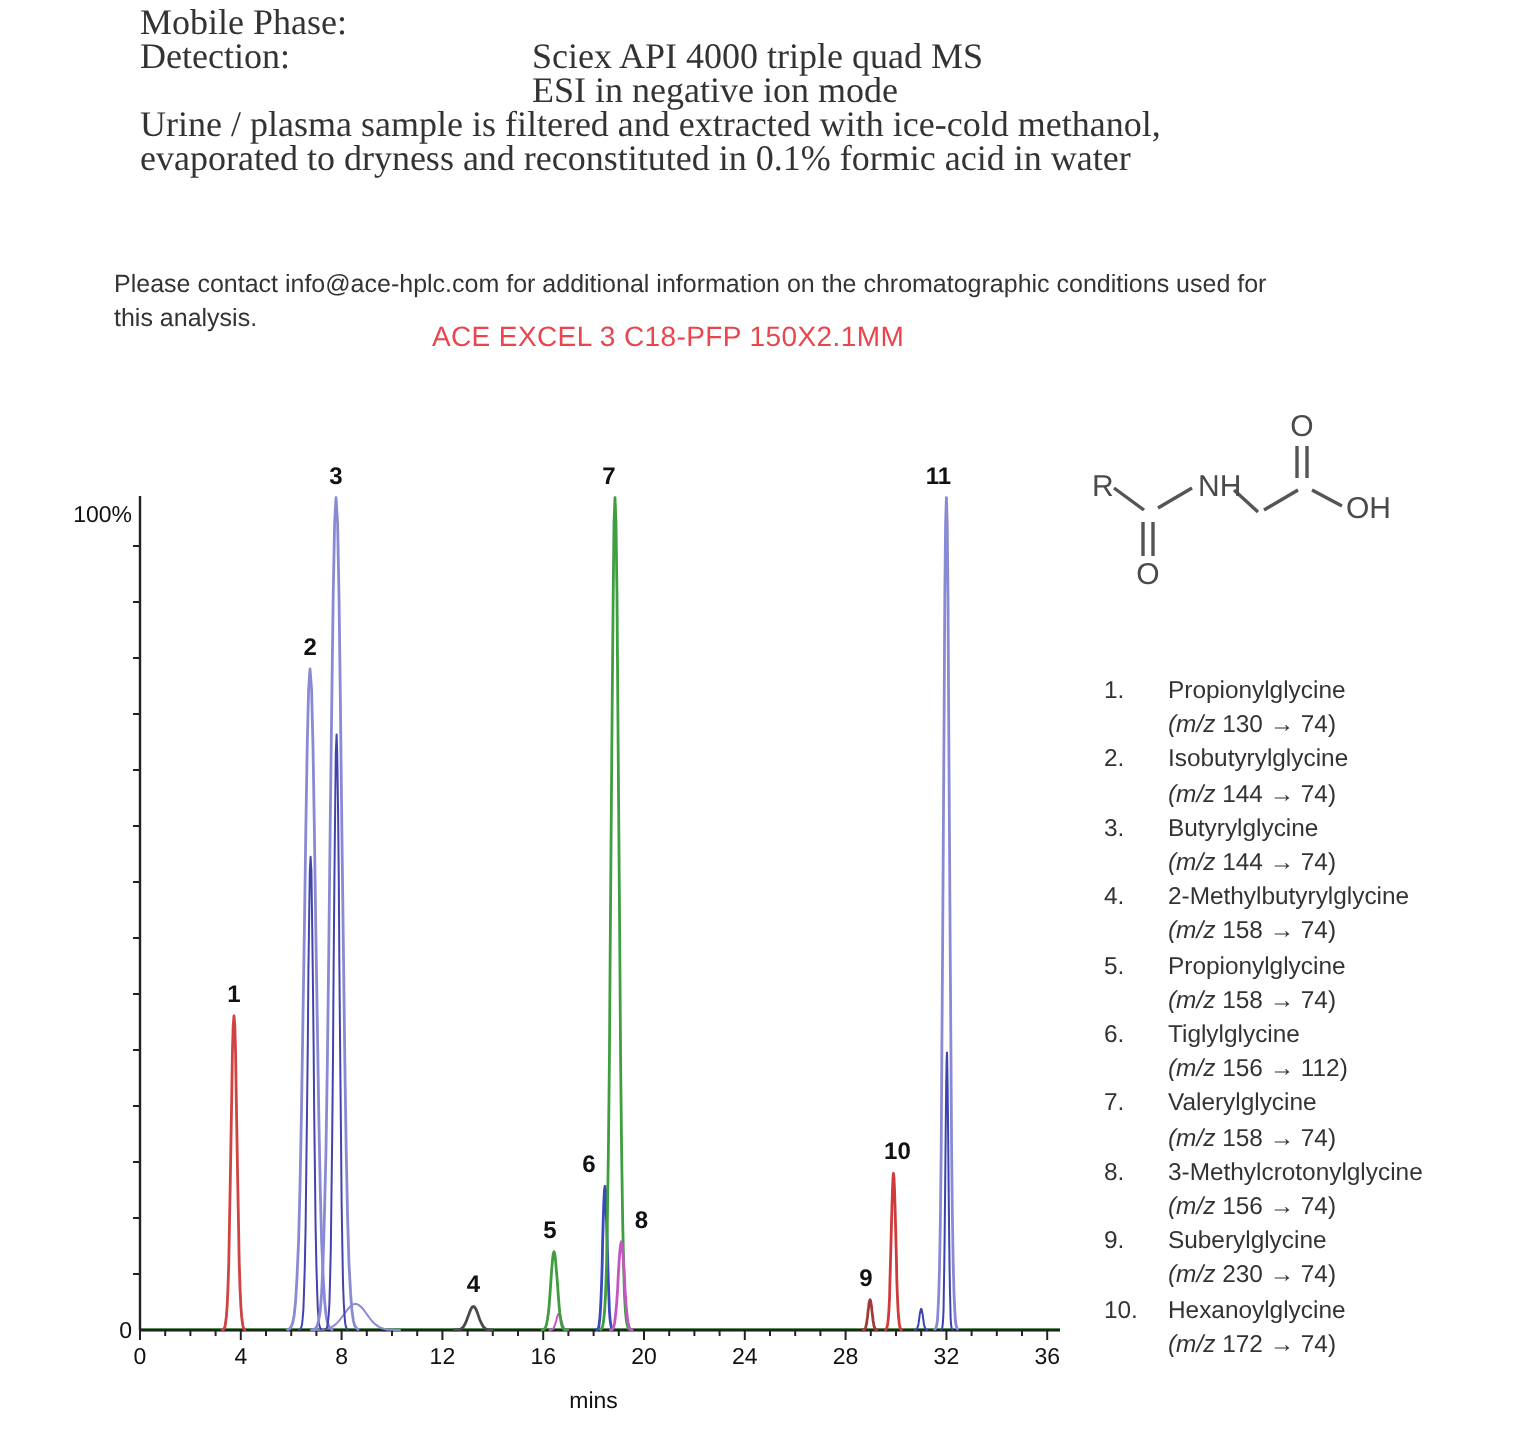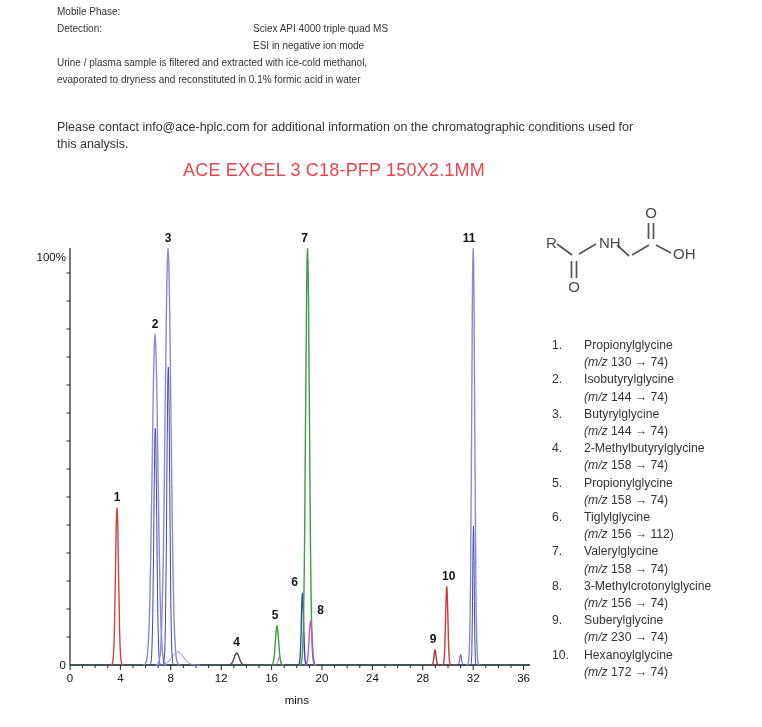--- a/index.html
+++ b/index.html
@@ -2,28 +2,28 @@
 <html><head>
 <meta charset="utf-8">
 <style>
   html,body{margin:0;padding:0;}
   body{
     width:762px;height:727px;background:#ffffff;position:relative;overflow:hidden;
     font-family:"Liberation Sans",sans-serif;color:#333;
   }
   .abs{position:absolute;}
   
-  .cond{left:57px;top:3px;font-size:10px;line-height:17px;width:680px;}
+  .cond{left:70px;top:3px;font-size:18px;line-height:17px;width:680px;font-family:Liberation Serif, serif;}
   .cond-row{display:flex;}
   .cond-label{width:196px;flex:none;}
   .cond-vals div{white-space:nowrap;}
   
-  .contact{left:57px;top:119px;width:660px;font-size:12.5px;line-height:17px;}
-  
-  .title{left:0;top:160px;width:668px;text-align:center;font-size:18px;letter-spacing:0.2px;}
+  .contact{left:57px;top:134px;width:660px;font-size:12.5px;line-height:17px;}
+  
+  .title{left:0;top:160px;width:668px;text-align:center;font-size:14px;letter-spacing:0.2px;}
   
   svg text.axlbl{font-family:"Liberation Sans",sans-serif;font-size:11.5px;fill:#111;}
   svg text.pklbl{font-family:"Liberation Sans",sans-serif;font-size:12px;font-weight:bold;fill:#111;}
   svg text.atom{font-family:"Liberation Sans",sans-serif;font-size:15px;fill:#4a4a4a;}
   
   .cpds{left:552px;top:337px;width:206px;font-size:12.2px;line-height:17.2px;}
   .cpd{display:flex;}
   .cpd-num{width:32px;flex:none;}
   .cpd-mz i{font-style:italic;text-align:right;}
 </style>

